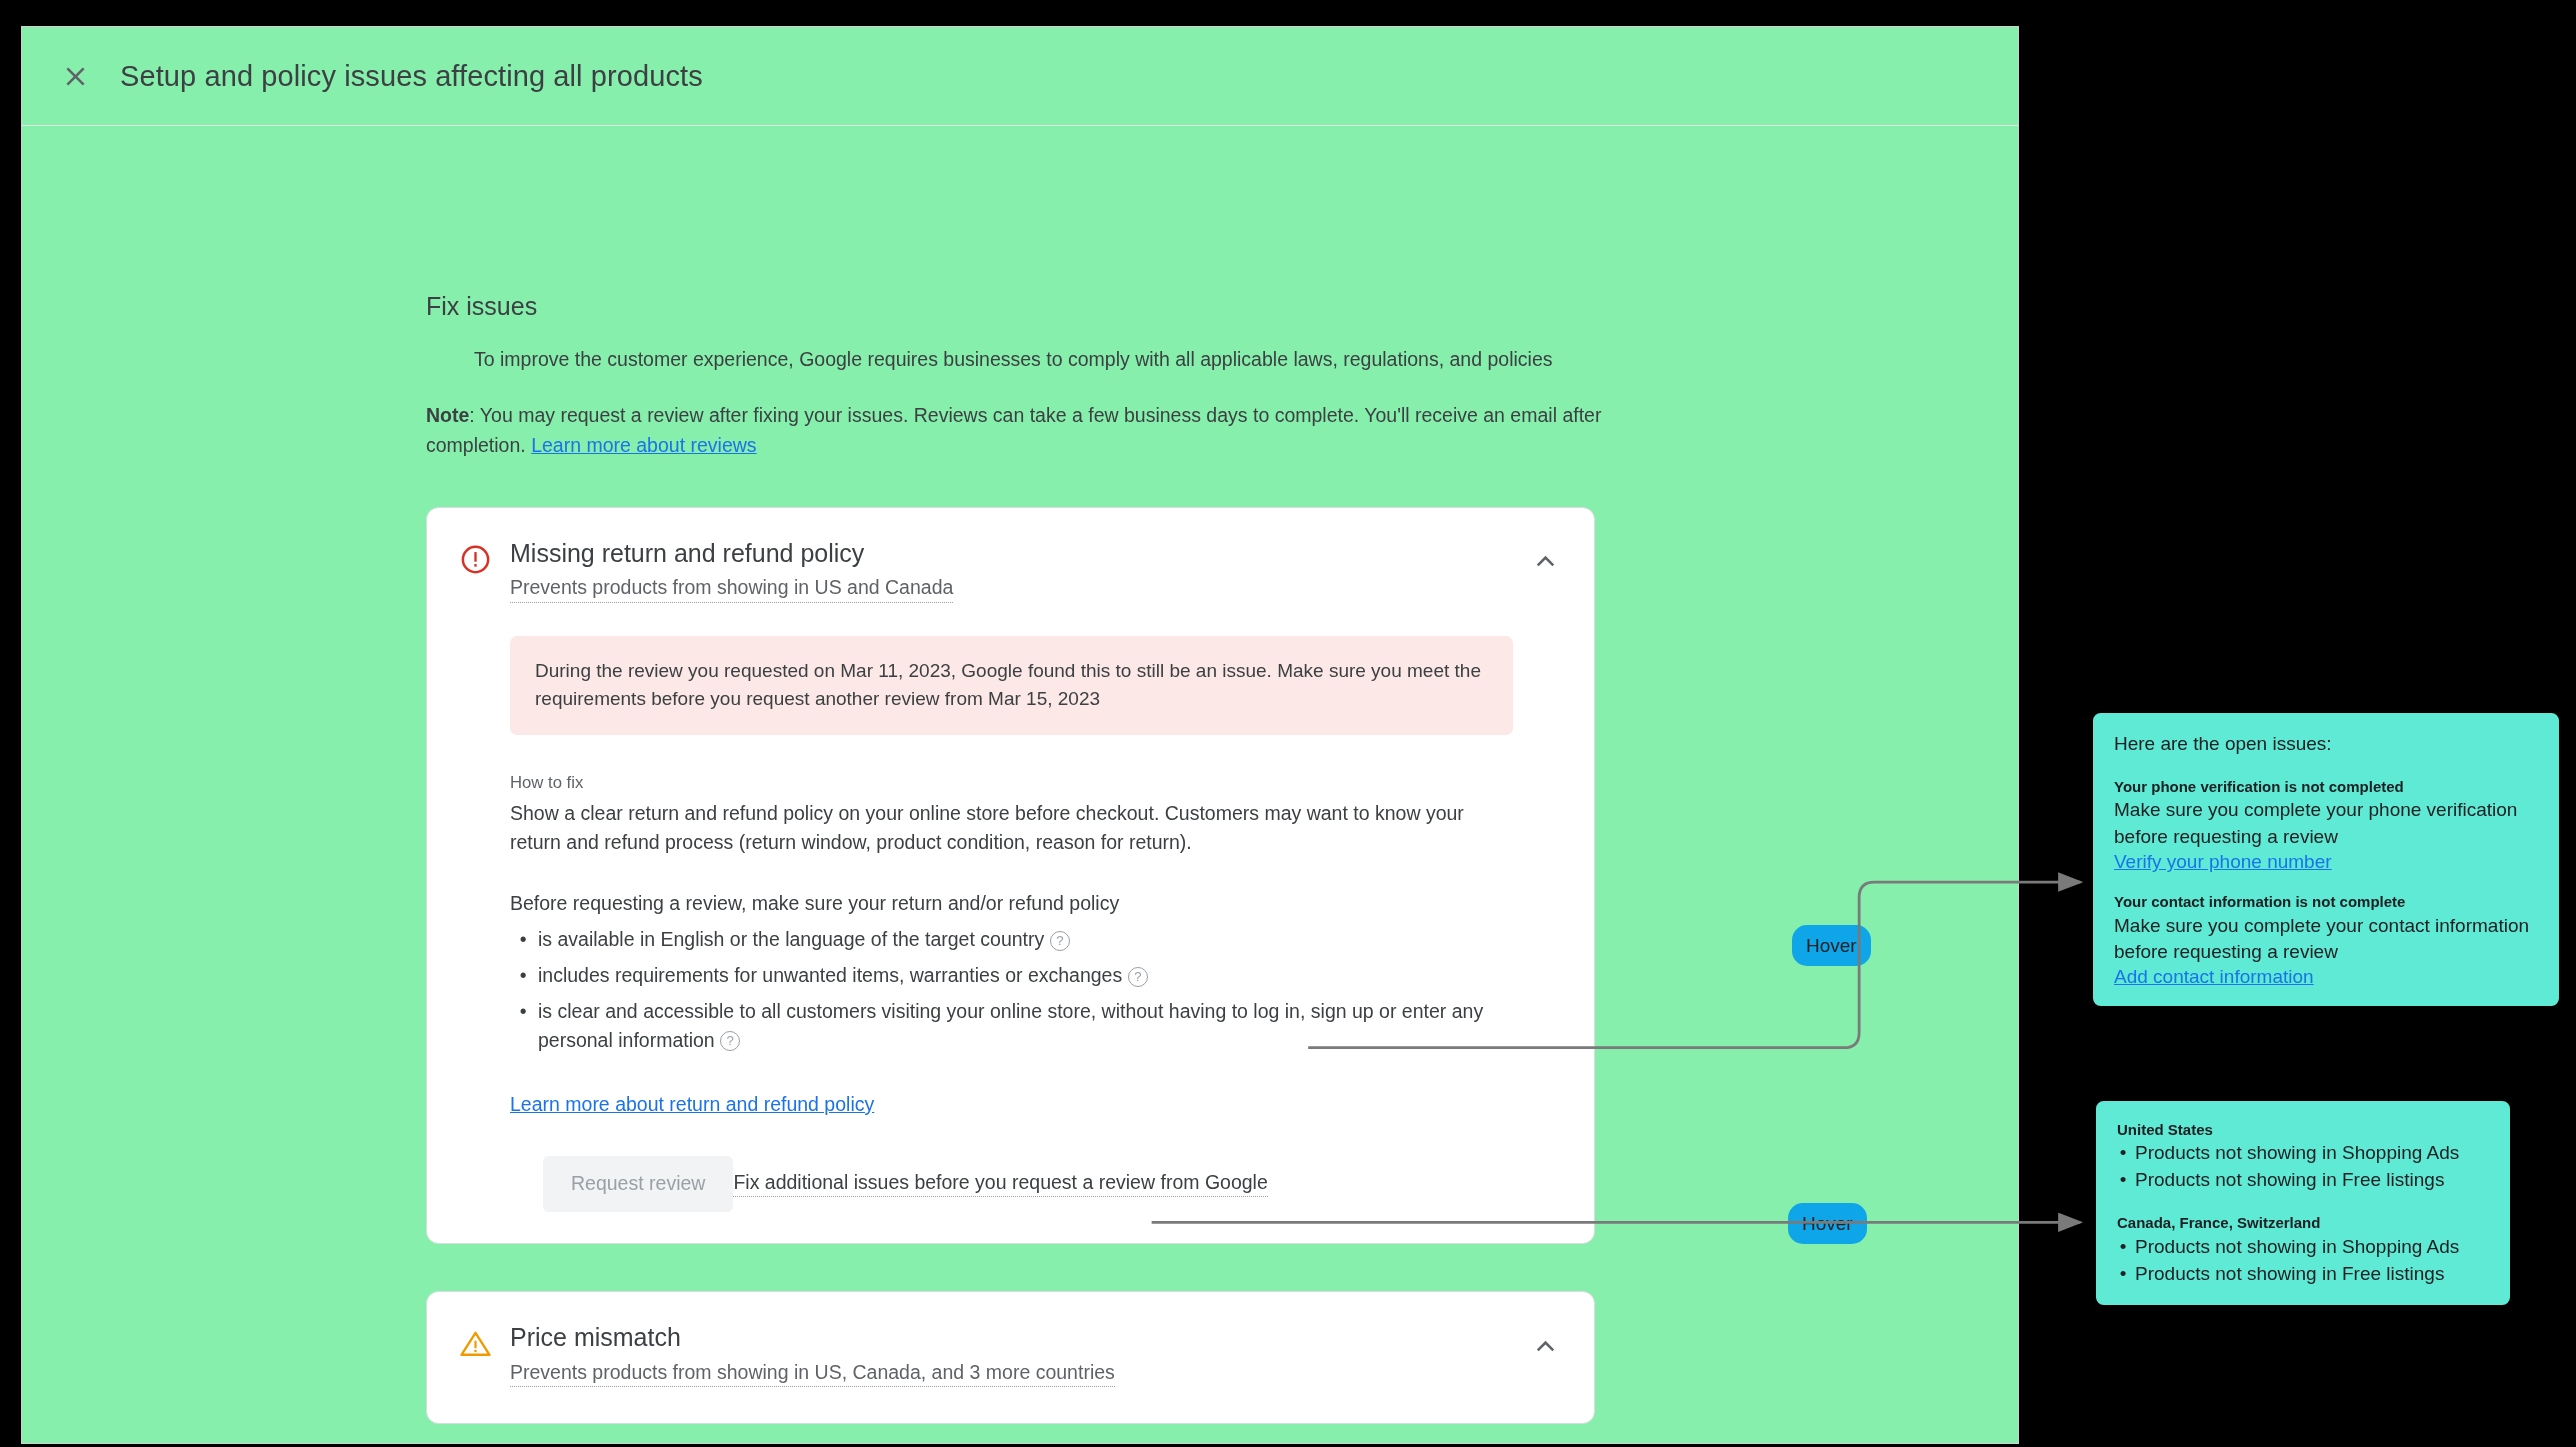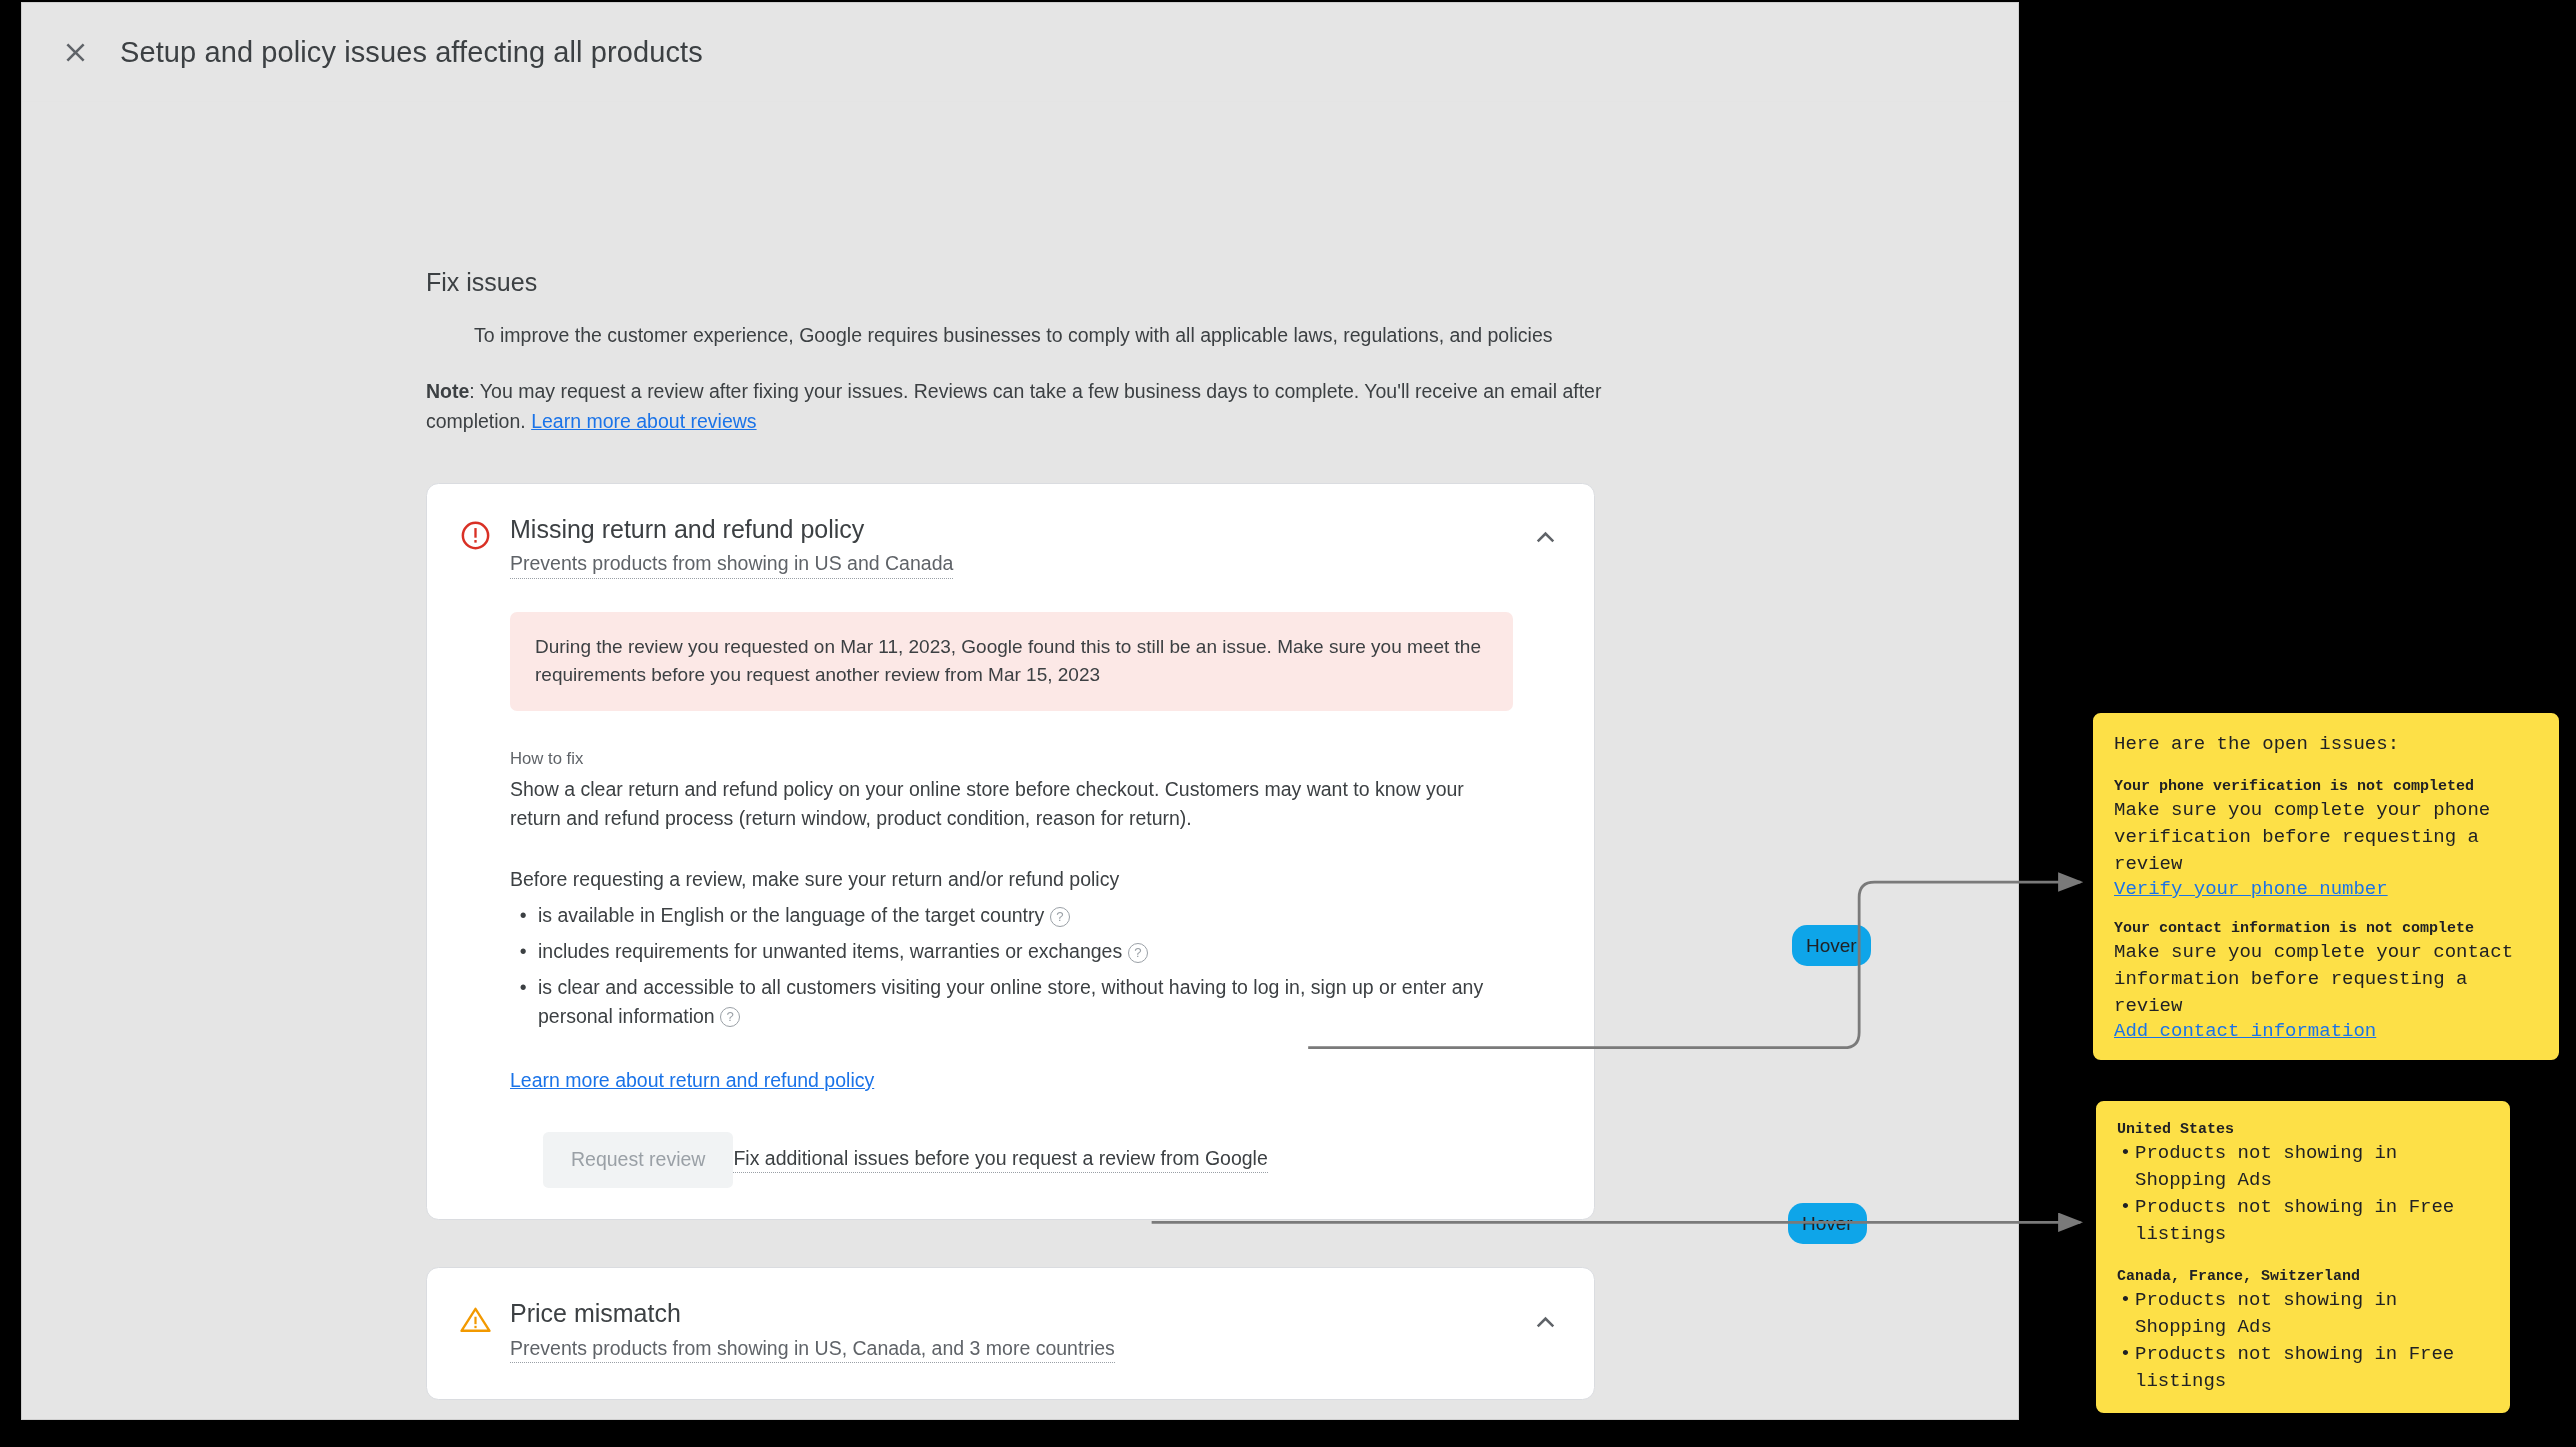--- a/index.html
+++ b/index.html
@@ -12,24 +12,24 @@
     height: 1447px;
     position: relative;
     font-family: "Liberation Sans", sans-serif;
     -webkit-font-smoothing: antialiased;
   }
 
   
   .dialog {
     position: absolute;
     left: 21px;
-    top: 2px;
+    top: 26px;
     width: 1998px;
     height: 1418px;
-    background: #e5e5e5;
+    background: #86efac;
     border: 1.4px solid #cfcfcf;
     box-sizing: border-box;
     overflow: hidden;
   }
   .dialog-header {
     height: 99px;
     border-bottom: 1.4px solid #e4e4e4;
     display: flex;
     align-items: center;
     padding-left: 33px;
@@ -217,26 +217,25 @@
     border-bottom: 1.4px dotted #9aa0a6;
     padding-bottom: 2.8px;
     cursor: pointer;
   }
 
   .card2 { padding: 31px 32px 36px 32px; }
 
   
   .callout {
     position: absolute;
-    background: #fde047;
+    background: #5eead4;
     border: 2.8px solid #000;
     border-radius: 9.7px;
     box-sizing: border-box;
     padding: 18px 21px;
-    font-family: Liberation Mono, monospace;
   }
   #callout-issues {
     left: 2091px;
     top: 711px;
     width: 470px;
   }
   #callout-countries {
     left: 2094px;
     top: 1099px;
     width: 418px;

